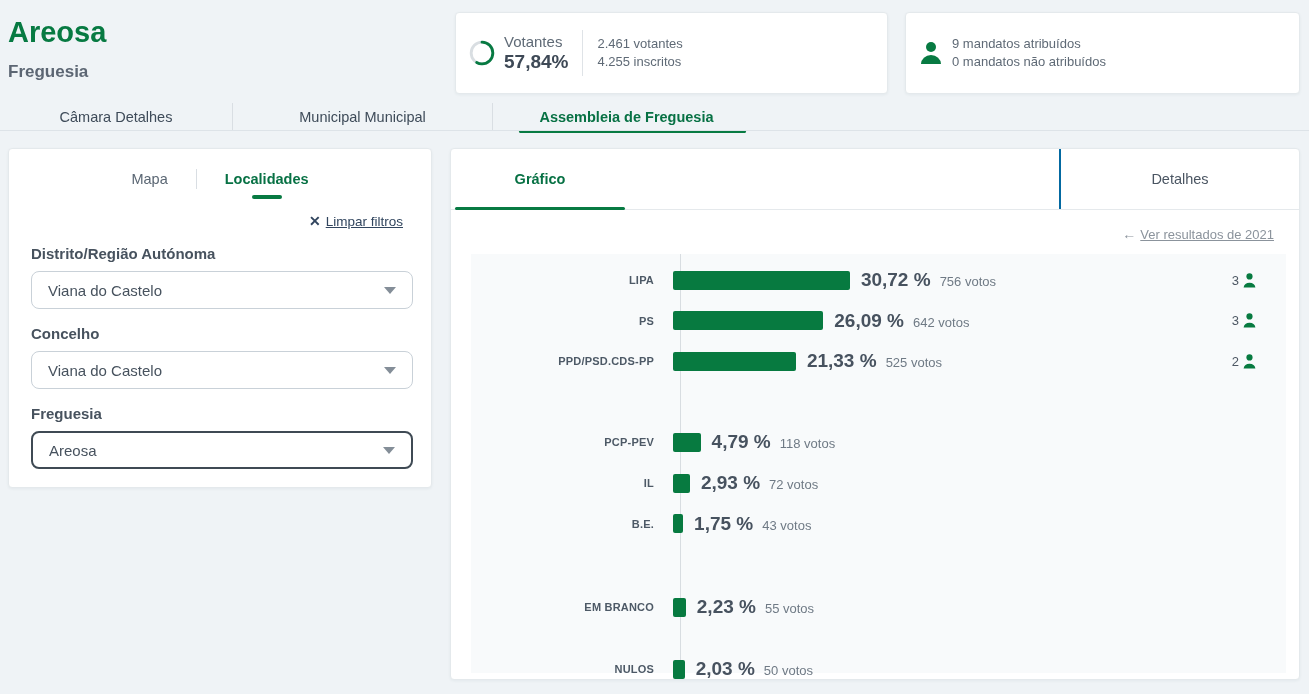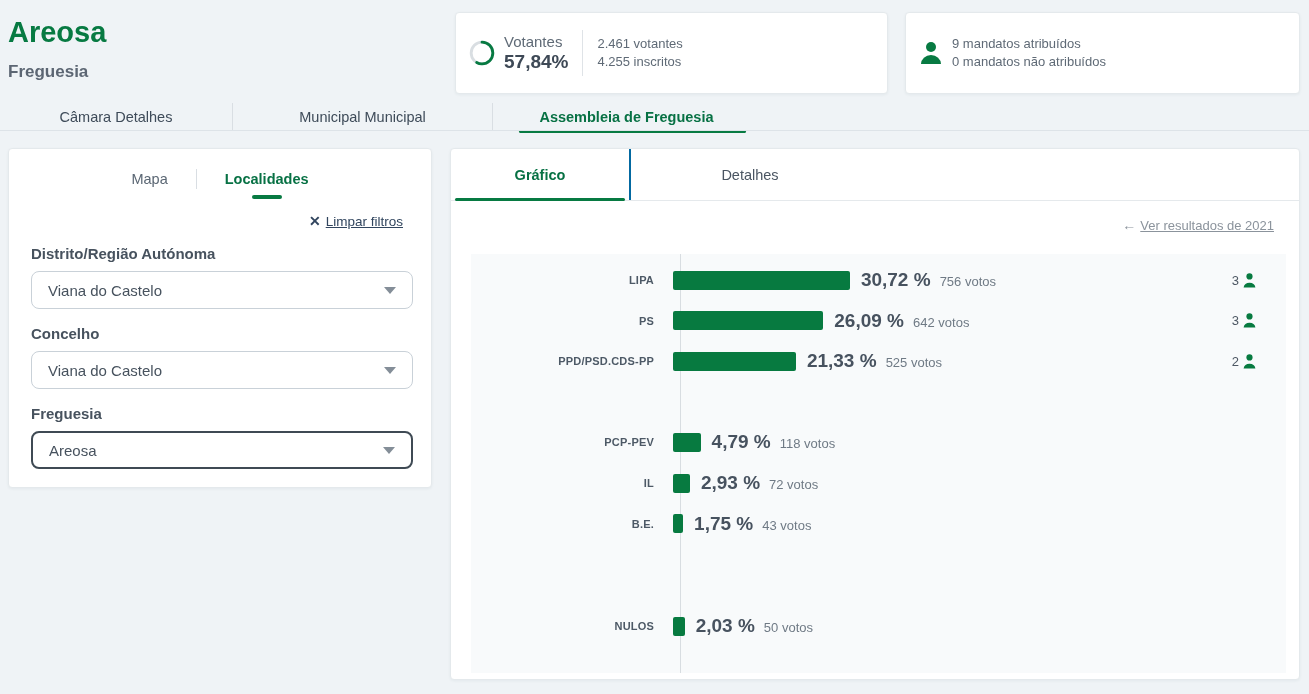--- a/index.html
+++ b/index.html
@@ -64,21 +64,21 @@
     margin-left:22px; width:382px; height:38px;
     border:1px solid #c9d1d8; border-radius:8px;
     display:flex; align-items:center; justify-content:space-between;
     padding:0 16px; font-size:15px; color:#47525e; background:#fff; cursor:pointer;
   }
   .select.focused { border:2px solid #3f4a54; }
   .caret { width:0; height:0; border-left:6px solid transparent; border-right:6px solid transparent; border-top:7px solid #848e98; }
 
   
   #results-card { left:450px; top:148px; width:850px; height:532px; }
-  .rtabs { display:flex; height:52px; border-bottom:1px solid #e5e9ec; }
+  .rtabs { display:flex; height:61px; border-bottom:1px solid #e5e9ec;justify-content:space-between; }
   .rtab { position:relative; display:flex; align-items:center; justify-content:center; font-size:14.5px; color:#4a5562; cursor:pointer; }
   .rtab.t1 { width:178px; } .rtab.t2 { width:240px; border-left:2px solid #0369a1; }
   .rtab.active { color:#077144; font-weight:bold; }
   .rtab.active::after { content:""; position:absolute; left:4px; right:4px; bottom:-1px; height:3px; background:#077a42; border-radius:2px; }
   .backlink-row { display:flex; justify-content:flex-end; padding:16px 25px 0 0; }
   .back-link { font-size:13px; color:#8b939c; display:flex; gap:4px; align-items:center; cursor:pointer; }
   .back-link .arrow { text-decoration:none; font-size:14px; }
   .back-link .txt { text-decoration:underline; }
 
   
@@ -226,20 +226,26 @@
         <span class="cbar" style="width:16.9px;background:#077A40"></span>
         <span class="cpct">2,93 %</span>
         <span class="cvotes">72 votos</span>
       </div>
       <div class="crow" style="top: 259.6px;">
         <span class="clabel">B.E.</span>
         <span class="cbar" style="width:10.1px;background:#077A40"></span>
         <span class="cpct">1,75 %</span>
         <span class="cvotes">43 votos</span>
       </div>
-      <div class="crow" style="top: 362px;">
+      <div class="crow" style="top: 343px;">
+        <span class="clabel">EM BRANCO</span>
+        <span class="cbar" style="width:12.8px;background:#077A40"></span>
+        <span class="cpct">2,23 %</span>
+        <span class="cvotes">55 votos</span>
+      </div>
+      <div class="crow" style="top: 405px;">
         <span class="clabel">NULOS</span>
         <span class="cbar" style="width:11.7px;background:#077A40"></span>
         <span class="cpct">2,03 %</span>
         <span class="cvotes">50 votos</span>
       </div>
     </div>
 </div>
 
 </body></html>

